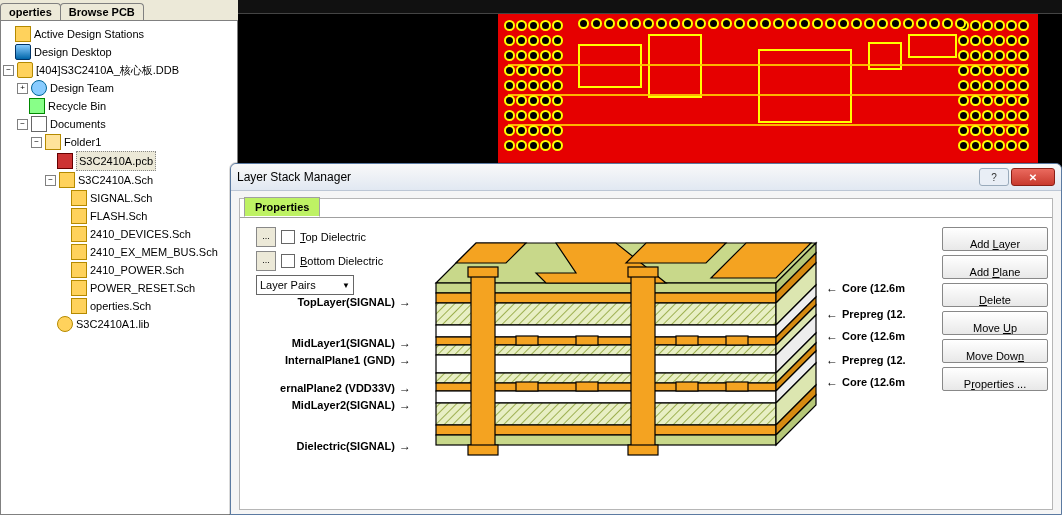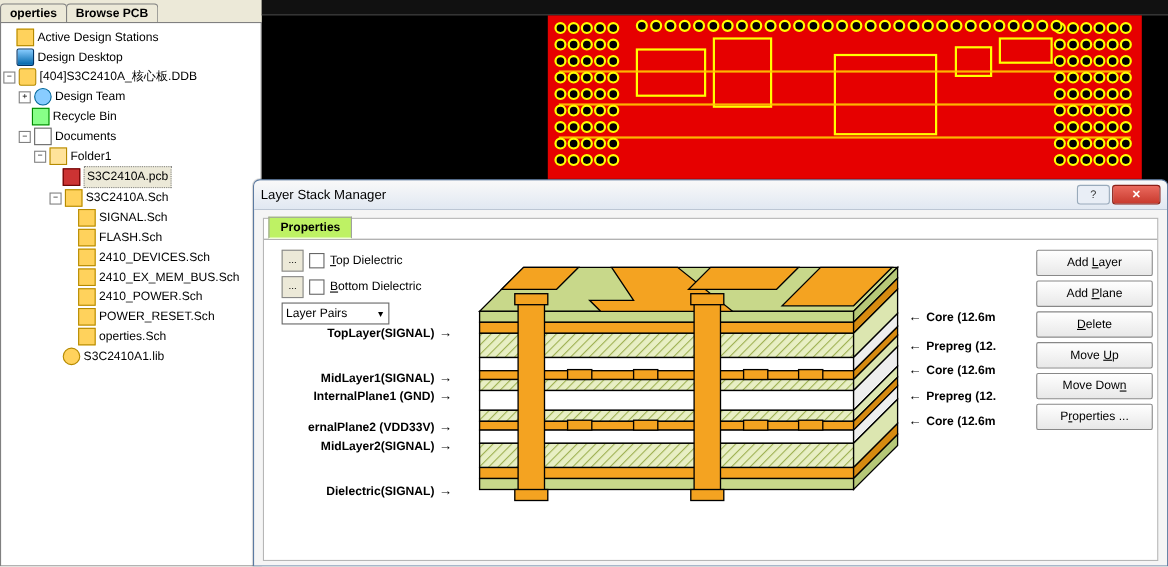--- a/index.html
+++ b/index.html
@@ -63,21 +63,21 @@
   .dlg-select .arr{font-size:8px;}
 
   .layer-label { position:absolute; text-align:right; font-weight:bold; font-size:11px;}
   .arrow-r { display:inline-block; margin-left:4px;}
   .arrow-r::after{content:"→"; font-size:12px; font-weight:bold;}
   .arrow-l::before{content:"←"; font-size:12px; font-weight:bold; margin-right:4px;}
   .mat-label { position:absolute; font-weight:bold; font-size:11px; }
 
   
   .btn-col { position:absolute; right:4px; top:28px; width:106px; display:flex; flex-direction:column; gap:4px;}
-  .win-btn { border:1px solid #888; background:linear-gradient(#ffffff,#e8e8e8); height:22px; display:flex; align-items:center; justify-content:center; cursor:pointer; font-size:11px; border-radius:2px;}
+  .win-btn { border:1px solid #888; background:linear-gradient(#ffffff,#e8e8e8); height:22px; display:flex; align-items:flex-end; justify-content:center; cursor:pointer; font-size:11px; border-radius:2px;}
   .win-btn u{text-decoration:underline;}
 
   
   .stack-svg { position:absolute; left:170px; top:0px; width:430px; height:270px;}
 </style>
 </head>
 <body>
 
 <div id="app">
 

